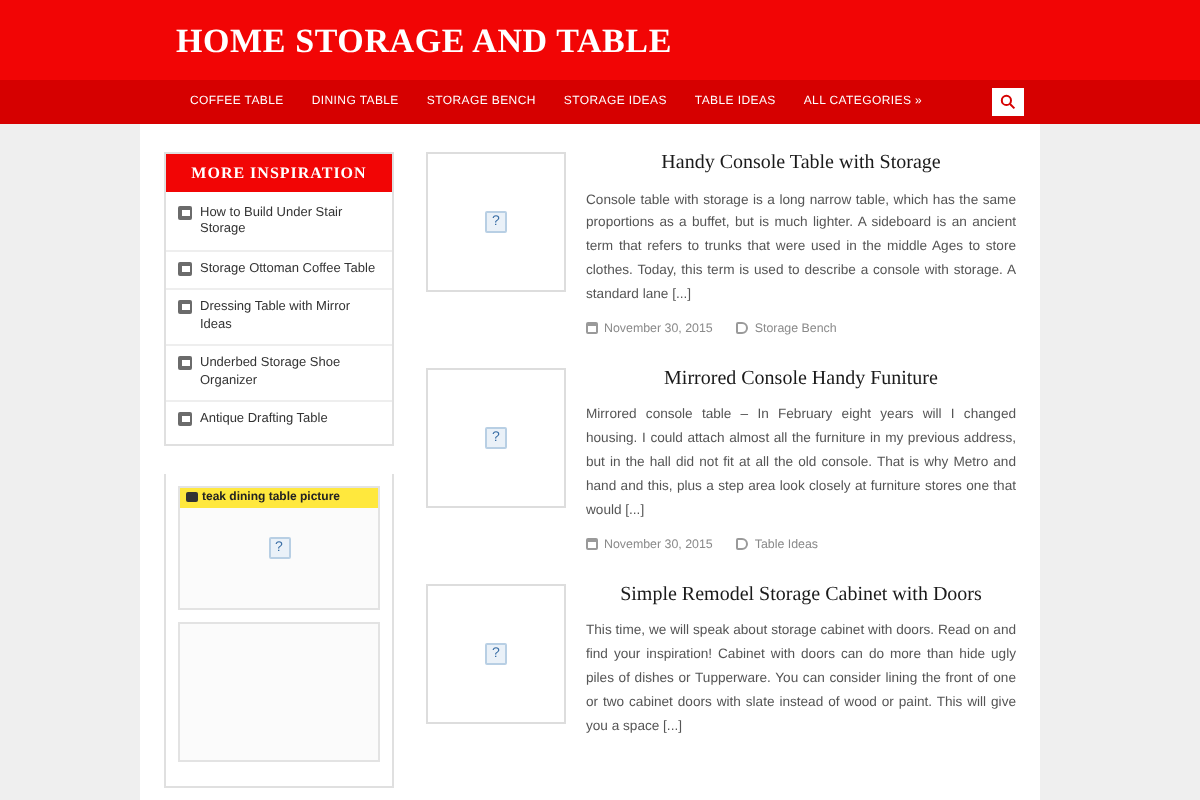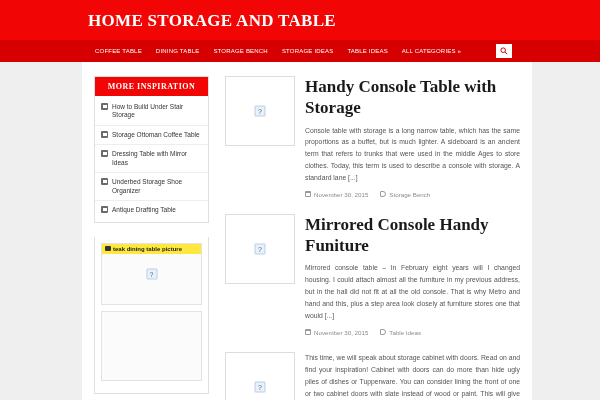--- a/index.html
+++ b/index.html
@@ -58,21 +58,21 @@
     width: 16px; height: 14px;
     background: #ffffff;
     display: flex;
     align-items: center;
     justify-content: center;
   }
   .search-box svg { display: block; }
   
   .content-wrap {
     position: absolute;
-    left: 82px;
+    left: 70px;
     top: 62px;
     width: 450px;
     bottom: 0;
     background: #ffffff;
     display: flex;
     padding: 14px 12px 0 12px;
   }
   
   .sidebar {
     width: 125px;
@@ -183,26 +183,27 @@
     width: 70px; height: 70px;
     flex: 0 0 70px;
     border: 1px solid #dddddd;
     background: #ffffff;
     position: relative;
     margin-right: 10px;
   }
   .post-body { flex: 1 1 auto; }
   .post-title {
     font-family: "Liberation Serif", serif;
-    font-weight: bold;
-    font-size: 17px;
+    font-weight: normal;
+    font-size: 10px;
     color: #1a1a1a;
     margin: 0 0 6px 0;
     line-height: 1.25;
     cursor: pointer;
+    text-align: center;
   }
   .post-excerpt {
     font-size: 6.8px;
     color: #555555;
     line-height: 1.75;
     margin: 0 0 7px 0;
     text-align: justify;
   }
   .post-meta {
     display: flex;
@@ -337,19 +338,20 @@
             </span>
           </div>
         </div>
       </article>
 
       <article class="post">
         <div class="thumb">
           <span class="ph-badge">?</span>
         </div>
         <div class="post-body">
+          <h2 class="post-title">Simple Remodel Storage Cabinet with Doors</h2>
           <p class="post-excerpt">This time, we will speak about storage cabinet with doors. Read on and find your inspiration! Cabinet with doors can do more than hide ugly piles of dishes or Tupperware. You can consider lining the front of one or two cabinet doors with slate instead of wood or paint. This will give you a space [...]</p>
         </div>
       </article>
 
     </main>
   </div>
 </div>
 
 </body></html>

